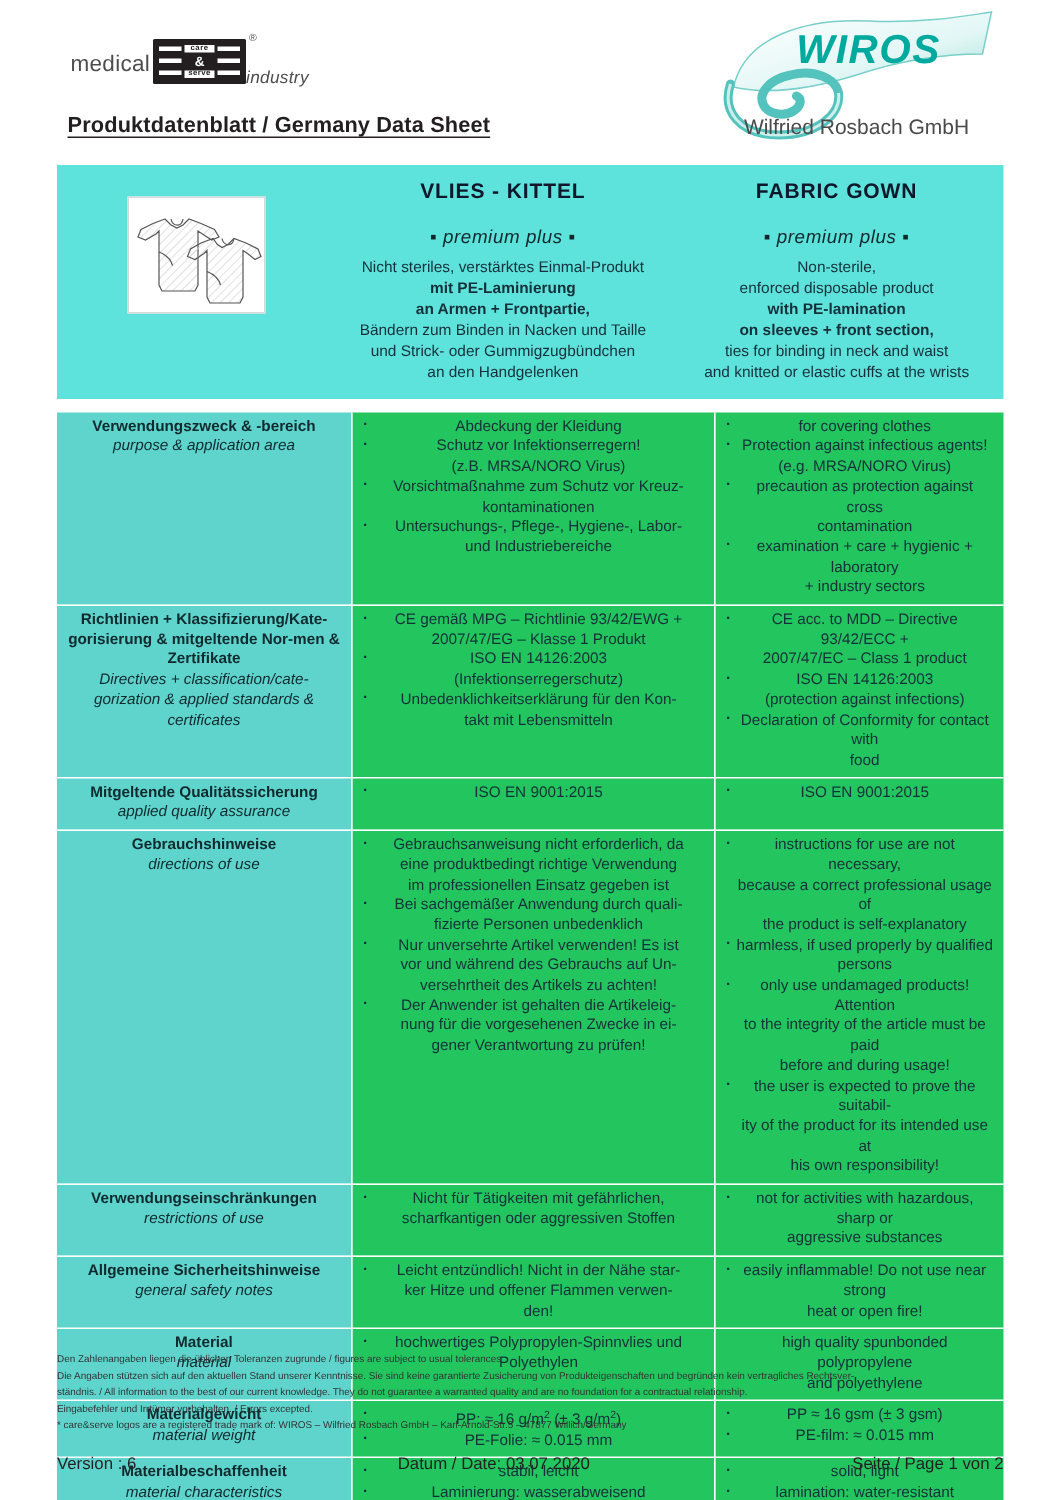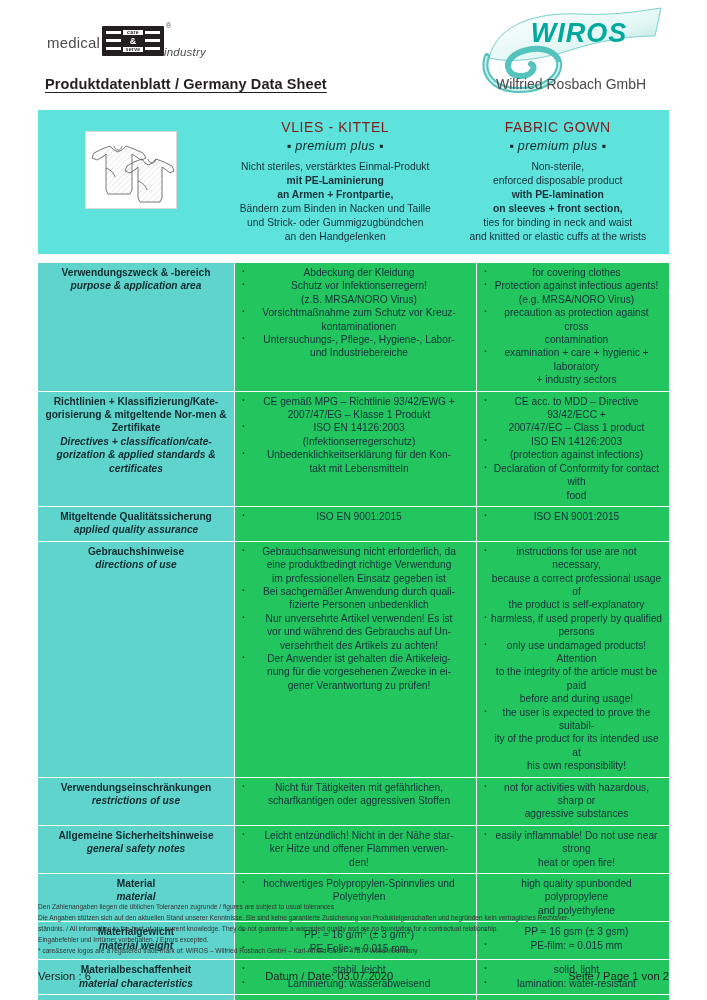--- a/index.html
+++ b/index.html
@@ -155,24 +155,24 @@
     border: 1px solid #d9d9d9;
     box-sizing: border-box;
   }
   .band .col {
     flex: 1;
     text-align: center;
     padding: 0 6px;
   }
   .band .p-title {
     font-size: 14px;
-    font-weight: normal;
+    font-weight: bold;
     letter-spacing: .6px;
-    color: #7f1d1d;
-    margin-bottom: 4px;
+    color: #0f172a;
+    margin-bottom: 16px;
   }
   .band .p-sub {
     font-size: 12.5px;
     font-weight: normal;
     font-style: italic;
     color: #10272b;
     margin-bottom: 7px;
     letter-spacing: .4px;
   }
   .band .p-line {
@@ -211,21 +211,21 @@
     width: 227px;
     border-right: 1px solid #ffffff;
   }
   .lbl .de-name {
     font-weight: bold;
     color: #102a2e;
     display: block;
   }
   .lbl .en-name {
     font-style: italic;
-    font-weight: bold;
+    font-weight: normal;
     color: #102a2e;
     display: block;
   }
   ul.bl {
     margin: 0;
     padding: 0;
     list-style: none;
   }
   ul.bl li {
     position: relative;

